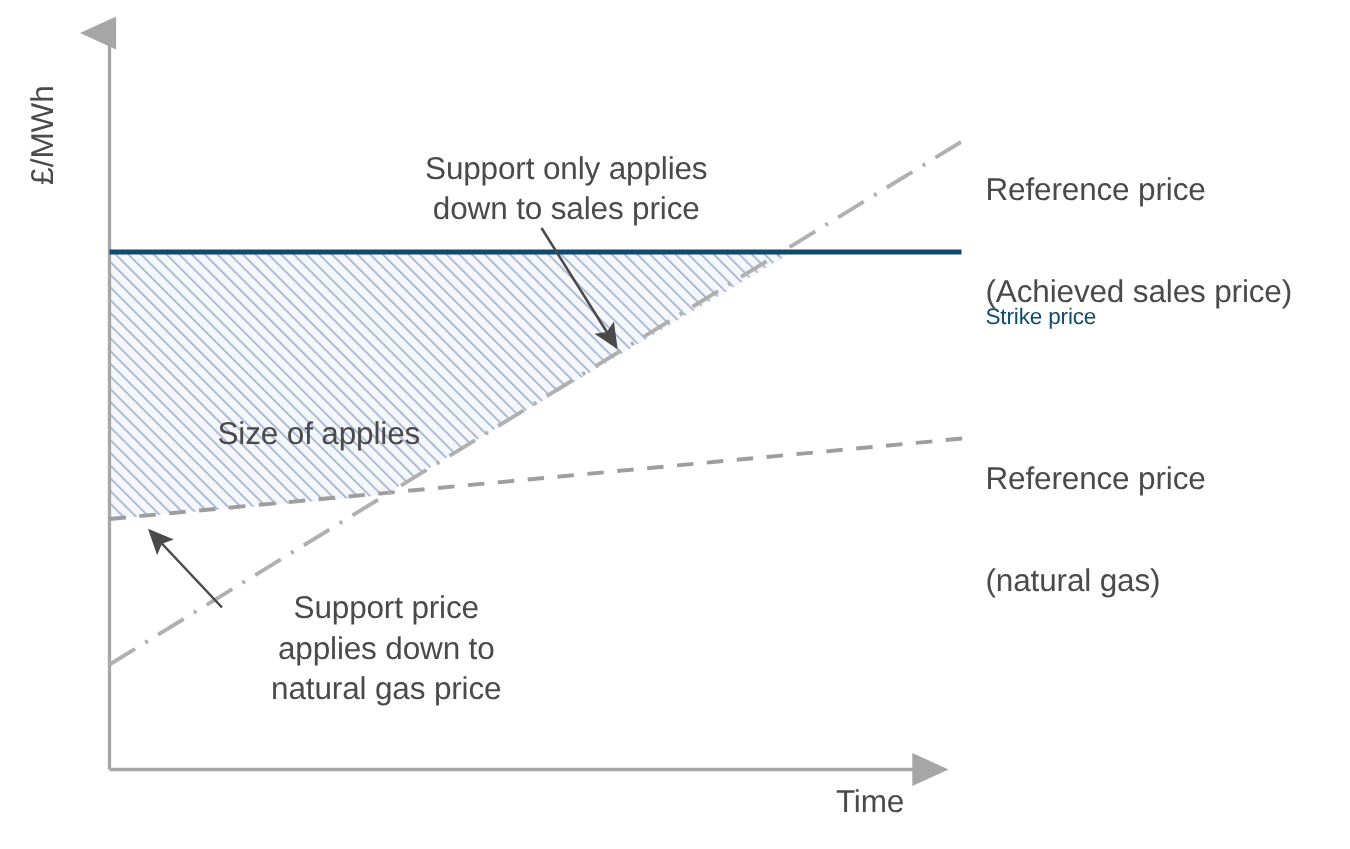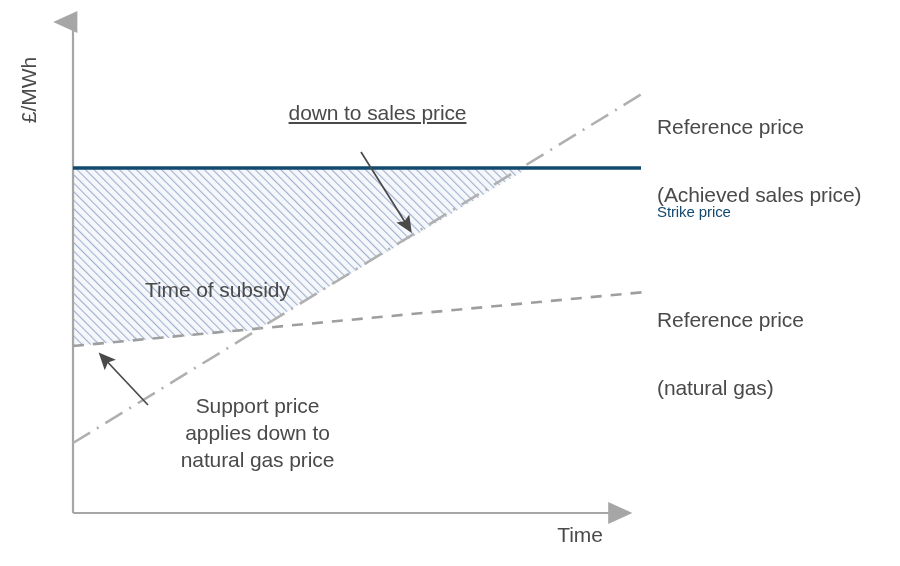--- a/index.html
+++ b/index.html
@@ -100,24 +100,25 @@
     <line x1="148" y1="405" x2="101" y2="355" stroke="#4a4a4a" stroke-width="1.7" marker-end="url(#anno-arrow)"></line>
   </svg>
 
   <div id="y-axis-label-wrap">
     <div id="y-axis-label-inner">£/MWh</div>
   </div>
 
   <div class="lbl lbl-center" style="left:505px; top:521px; width:150px;">Time</div>
 
   <div style="position:absolute; left:255px; top:99px; width:245px;">
-    <div class="lbl lbl-center" style="position:relative; left:0; top:0; width:245px;text-decoration:underline;">down to sales price</div>
+    <div class="lbl lbl-center" style="position:relative; left:0; top:0; width:245px;">Support only applies</div>
+    <div class="lbl lbl-center" style="position:relative; left:0; top:0; width:245px;">down to sales price</div>
   </div>
 
-  <div class="lbl lbl-left" style="left:145px; top:235px; width:220px;">Time of subsidy</div>
+  <div class="lbl lbl-left" style="left:145px; top:235px; width:220px;">Size of applies</div>
 
   <div style="position:absolute; left:150px; top:392px; width:215px;">
     <div class="lbl lbl-center" style="position:relative; left:0; top:0; width:215px;">Support price</div>
     <div class="lbl lbl-center" style="position:relative; left:0; top:0; width:215px;">applies down to</div>
     <div class="lbl lbl-center" style="position:relative; left:0; top:0; width:215px;">natural gas price</div>
   </div>
 
   <div style="position:absolute; left:657px; top:72px; width:240px;">
     <div class="lbl lbl-left" style="position:relative; left:0; top:0; width:240px;">Reference price</div>
     <div class="lbl lbl-left" style="position:relative; left:0; top:0; width:240px;">(Achieved sales price)</div>

